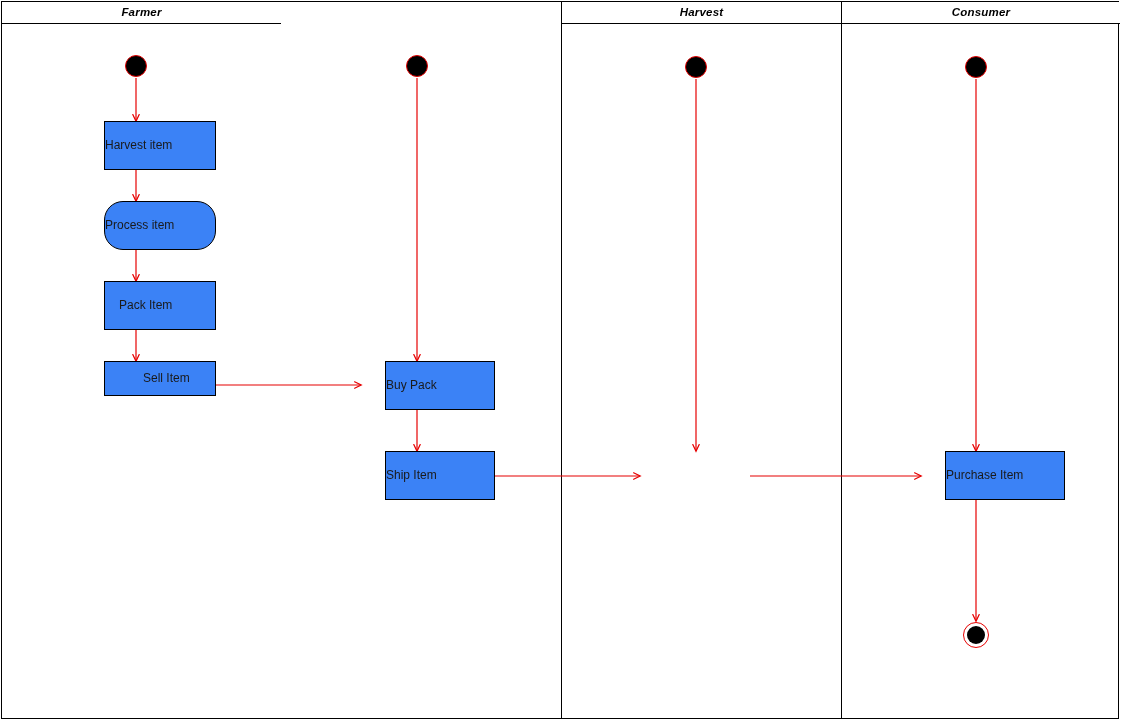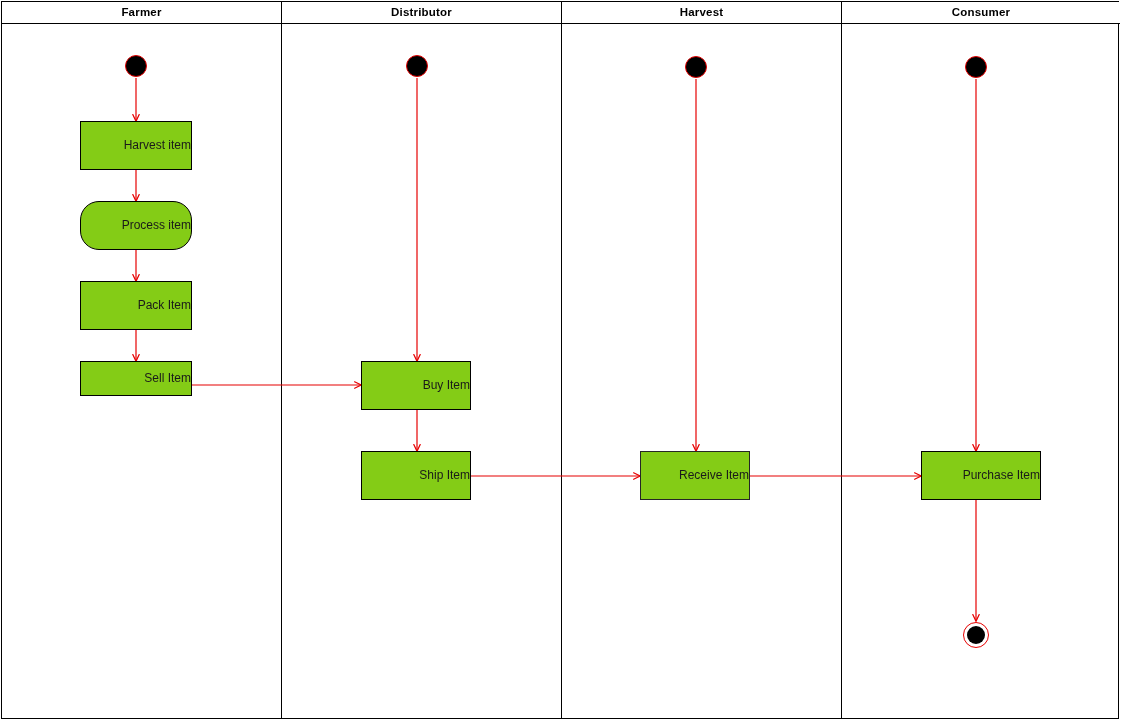--- a/index.html
+++ b/index.html
@@ -42,38 +42,40 @@
     top: 0;
     left: 0;
     right: 0;
     height: 22px;
     border-bottom: 1.5px solid #000000;
     box-sizing: border-box;
     display: flex;
     align-items: center;
     justify-content: center;
     background: #ffffff;
+    font-style: italic;
   }
   .lane-header-label {
     font-size: 11.5px;
     font-weight: bold;
     color: #000000;
     letter-spacing: 0.2px;
     line-height: 1;
   }
   
   .activity {
     position: absolute;
     box-sizing: border-box;
     border: 1.2px solid #000000;
-    background: #84cc16;
+    background: #3b82f6;
     display: flex;
     align-items: center;
-    justify-content: flex-end;
+    justify-content: flex-start;
     z-index: 5;
+    margin-left: 24px;
   }
   .activity.emphasis {
     border-width: 1.8px;
     border-color: #262626;
   }
   .activity-label {
     font-size: 12px;
     color: #1a1a1a;
     line-height: 1.1;
     text-align: center;
@@ -149,25 +151,20 @@
 
       <line x1="976" y1="79" x2="976" y2="451"></line>
       <line x1="976" y1="500" x2="976" y2="621"></line>
     </g>
   </svg>
 
   <div class="lane-frame">
     <div class="lane" style="left:0; width:279px;">
       <div class="lane-header">
         <span class="lane-header-label">Farmer</span>
-      </div>
-    </div>
-    <div class="lane has-left-border" style="left:279px; width:280px;">
-      <div class="lane-header">
-        <span class="lane-header-label">Distributor</span>
       </div>
     </div>
     <div class="lane has-left-border" style="left:559px; width:280px;">
       <div class="lane-header">
         <span class="lane-header-label">Harvest</span>
       </div>
     </div>
     <div class="lane has-left-border" style="left:839px; width:279px;padding-left:32px;">
       <div class="lane-header">
         <span class="lane-header-label">Consumer</span>
@@ -190,30 +187,27 @@
 
   <div class="activity" style="left:80px; top:281px; width:112px; height:49px;padding-left:14px;">
     <span class="activity-label">Pack Item</span>
   </div>
 
   <div class="activity" style="left:80px; top:361px; width:112px; height:35px;padding-left:38px;">
     <span class="activity-label">Sell Item</span>
   </div>
 
   <div class="activity" style="left:361px; top:361px; width:110px; height:49px;">
-    <span class="activity-label">Buy Item</span>
+    <span class="activity-label">Buy Pack</span>
   </div>
 
   <div class="activity" style="left:361px; top:451px; width:110px; height:49px;">
     <span class="activity-label">Ship Item</span>
   </div>
 
-  <div class="activity emphasis" style="left:640px; top:451px; width:110px; height:49px;">
-    <span class="activity-label">Receive Item</span>
-  </div>
 
   <div class="activity" style="left:921px; top:451px; width:120px; height:49px;">
     <span class="activity-label">Purchase Item</span>
   </div>
 
   <div class="node-final" style="left:963px; top:622px; width:26px; height:26px;"></div>
 
 </div>
 
 </body></html>

